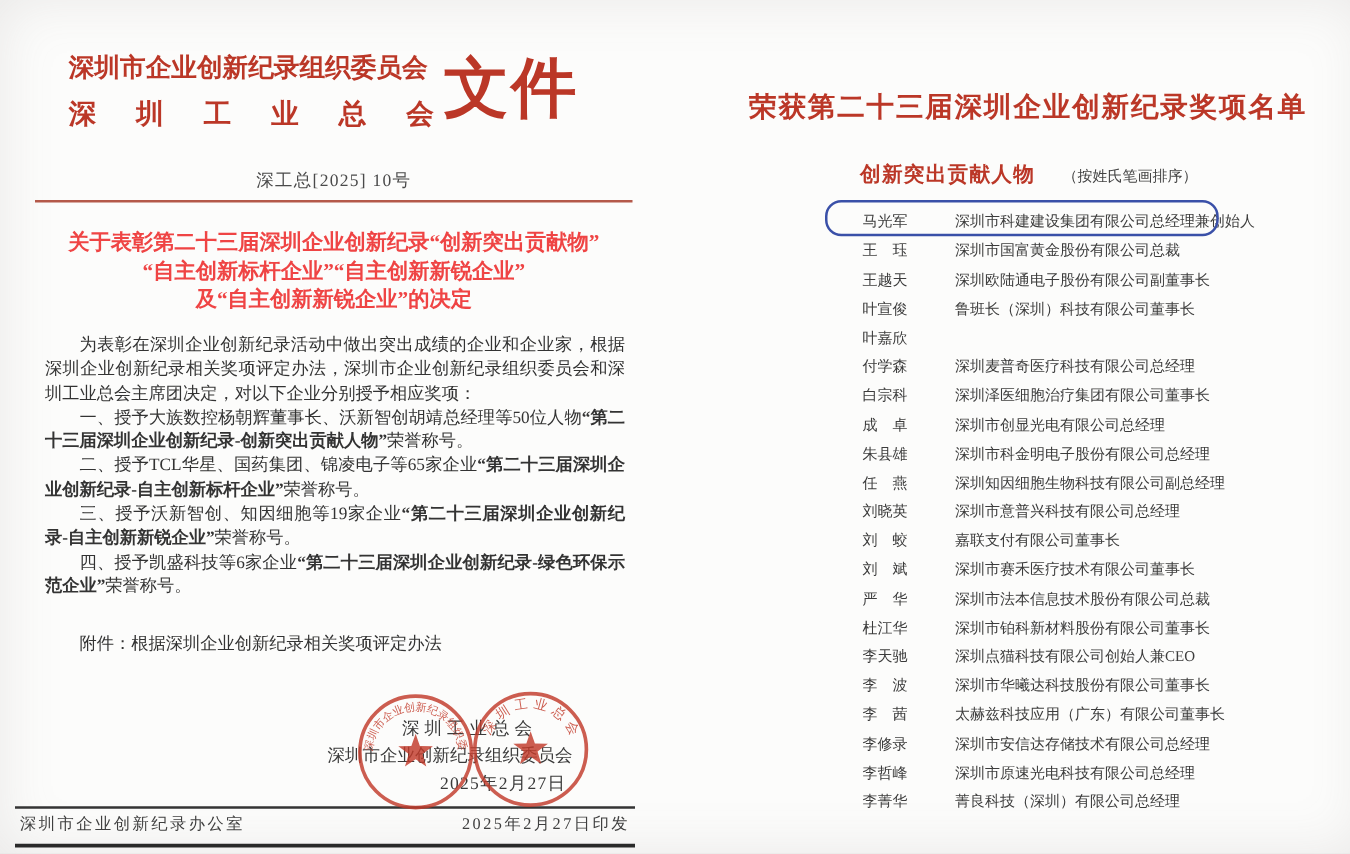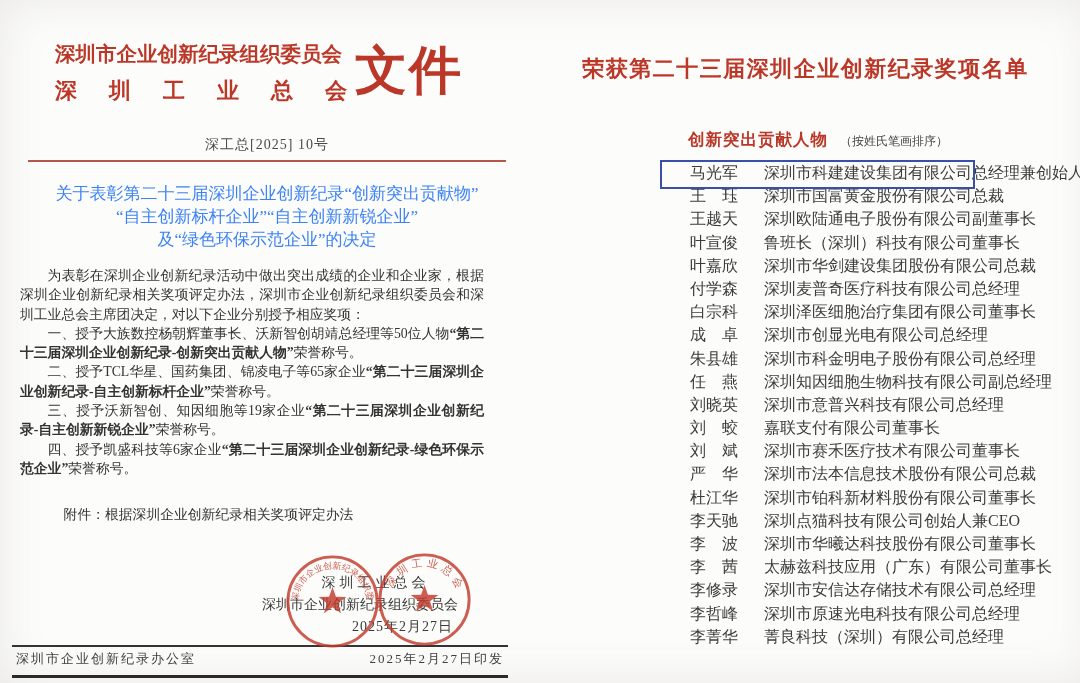--- a/index.html
+++ b/index.html
@@ -22,49 +22,49 @@
          font-family:"Liberation Sans","DejaVu Sans",sans-serif;}
   .lh-l2{font-size:22px;font-weight:bold;color:var(--accent-red);margin-top:8px;
          text-align:justify;text-align-last:justify;
          font-family:"Liberation Sans","DejaVu Sans",sans-serif;}
   .lh-doc{font-size:52px;font-weight:900;color:var(--accent-red);margin-left:8px;margin-top:-4px;
           letter-spacing:2px;font-family:"Liberation Serif","DejaVu Serif",serif;}
   .doc-no{position:absolute;left:30px;top:136px;width:474px;text-align:center;
           font-size:14px;color:#4a4a4a;letter-spacing:1px;}
   .red-rule{position:absolute;left:28px;top:160px;width:478px;height:2px;background:#b4594a;}
   .doc-title{position:absolute;left:30px;top:182px;width:474px;margin:0;text-align:center;
-             font-size:17px;font-weight:400;color:#3b82f6;line-height:23px;}
-  .doc-body{position:absolute;left:20px;top:266px;width:464px;font-size:13.8px;
+             font-size:17px;font-weight:700;color:#ef4444;line-height:23px;}
+  .doc-body{position:absolute;left:36px;top:266px;width:464px;font-size:13.8px;
             line-height:19.3px;color:#333;text-align:justify;}
   .body-para{margin:0;text-indent:2em;}
   .b{font-weight:bold;}
   .attachment{position:absolute;left:36px;top:506px;width:464px;text-indent:2em;
               font-size:13.8px;color:#333;}
   .sig-line{position:absolute;font-size:14px;color:#3a3a3a;z-index:1;}
   .sig-org1{left:298px;top:574px;width:155px;text-align:center;letter-spacing:4px;}
   .sig-org2{left:250px;top:596px;width:220px;text-align:center;}
   .sig-date{left:298px;top:618px;width:155px;text-align:right;letter-spacing:1px;}
   .seal{position:absolute;width:97px;height:97px;color:var(--seal-red);opacity:.82;z-index:2;}
   .seal-1{left:284px;top:553px;}
   .seal-2{left:376px;top:551px;}
   .footer-line{position:absolute;left:12px;width:496px;background:#343434;}
   .footer-line.top{top:645px;height:2px;}
   .footer-line.bottom{top:675px;height:2.5px;background:#2a2a2a;}
   .footer-row{position:absolute;left:16px;top:650px;width:488px;display:flex;
               justify-content:space-between;font-size:13px;color:#3f3f3f;letter-spacing:2px;}
   
-  .list-title{position:absolute;left:578px;top:54px;width:455px;margin:0;text-align:center;
+  .list-title{position:absolute;left:578px;top:54px;width:455px;margin:17px;text-align:center;
               font-size:22px;font-weight:800;color:var(--accent-red);letter-spacing:1.5px;
               font-family:"Liberation Sans","DejaVu Sans",sans-serif;}
-  .section-head{position:absolute;left:688px;top:129px;display:flex;align-items:baseline;gap:12px;}
+  .section-head{position:absolute;left:688px;top:129px;display:flex;align-items:baseline;gap:22px;}
   .sec-name{font-size:16.5px;font-weight:800;color:var(--accent-red);letter-spacing:1px;
             font-family:"Liberation Sans","DejaVu Sans",sans-serif;}
   .sec-note{font-size:12px;color:#444;}
   .awardees{position:absolute;left:663px;top:163px;width:402px;}
-  .awardee-row{height:23.2px;display:flex;align-items:flex-start;font-size:16px;color:#3c3c3c;}
+  .awardee-row{height:23.2px;display:flex;align-items:flex-end;font-size:12px;color:#3c3c3c;border-radius:10px;}
   .awardee-row.highlighted{width:309px;outline:2px solid var(--box-blue);outline-offset:1px;}
   .a-name{margin-left:27px;width:74px;white-space:pre;flex:none;}
   .a-company{white-space:nowrap;}
 </style>
 </head>
 <body>
 
 <div class="canvas">
 
   <section>
@@ -75,21 +75,21 @@
       </div>
       <div class="lh-doc">文件</div>
     </div>
 
     <div class="doc-no">深工总[2025] 10号</div>
     <div class="red-rule"></div>
 
     <h1 class="doc-title">
       <div>关于表彰第二十三届深圳企业创新纪录“创新突出贡献物”</div>
       <div>“自主创新标杆企业”“自主创新新锐企业”</div>
-      <div>及“绿色环保示范企业”的决定</div>
+      <div>及“自主创新新锐企业”的决定</div>
     </h1>
 
     <div class="doc-body" id="doc-body">
         <p class="body-para"><span>为表彰在深圳企业创新纪录活动中做出突出成绩的企业和企业家，根据深圳企业创新纪录相关奖项评定办法，深圳市企业创新纪录组织委员会和深圳工业总会主席团决定，对以下企业分别授予相应奖项：</span></p>
         <p class="body-para"><span>一、授予大族数控杨朝辉董事长、沃新智创胡靖总经理等50位人物</span><span class="b">“第二十三届深圳企业创新纪录-创新突出贡献人物”</span><span>荣誉称号。</span></p>
         <p class="body-para"><span>二、授予TCL华星、国药集团、锦凌电子等65家企业</span><span class="b">“第二十三届深圳企业创新纪录-自主创新标杆企业”</span><span>荣誉称号。</span></p>
         <p class="body-para"><span>三、授予沃新智创、知因细胞等19家企业</span><span class="b">“第二十三届深圳企业创新纪录-自主创新新锐企业”</span><span>荣誉称号。</span></p>
         <p class="body-para"><span>四、授予凯盛科技等6家企业</span><span class="b">“第二十三届深圳企业创新纪录-绿色环保示范企业”</span><span>荣誉称号。</span></p>
       </div>
 
@@ -146,21 +146,20 @@
         <div class="awardee-row">
           <span class="a-name">王越天</span>
           <span class="a-company">深圳欧陆通电子股份有限公司副董事长</span>
         </div>
         <div class="awardee-row">
           <span class="a-name">叶宣俊</span>
           <span class="a-company">鲁班长（深圳）科技有限公司董事长</span>
         </div>
         <div class="awardee-row">
           <span class="a-name">叶嘉欣</span>
-          <span class="a-company">深圳市华剑建设集团股份有限公司总裁</span>
         </div>
         <div class="awardee-row">
           <span class="a-name">付学森</span>
           <span class="a-company">深圳麦普奇医疗科技有限公司总经理</span>
         </div>
         <div class="awardee-row">
           <span class="a-name">白宗科</span>
           <span class="a-company">深圳泽医细胞治疗集团有限公司董事长</span>
         </div>
         <div class="awardee-row">

